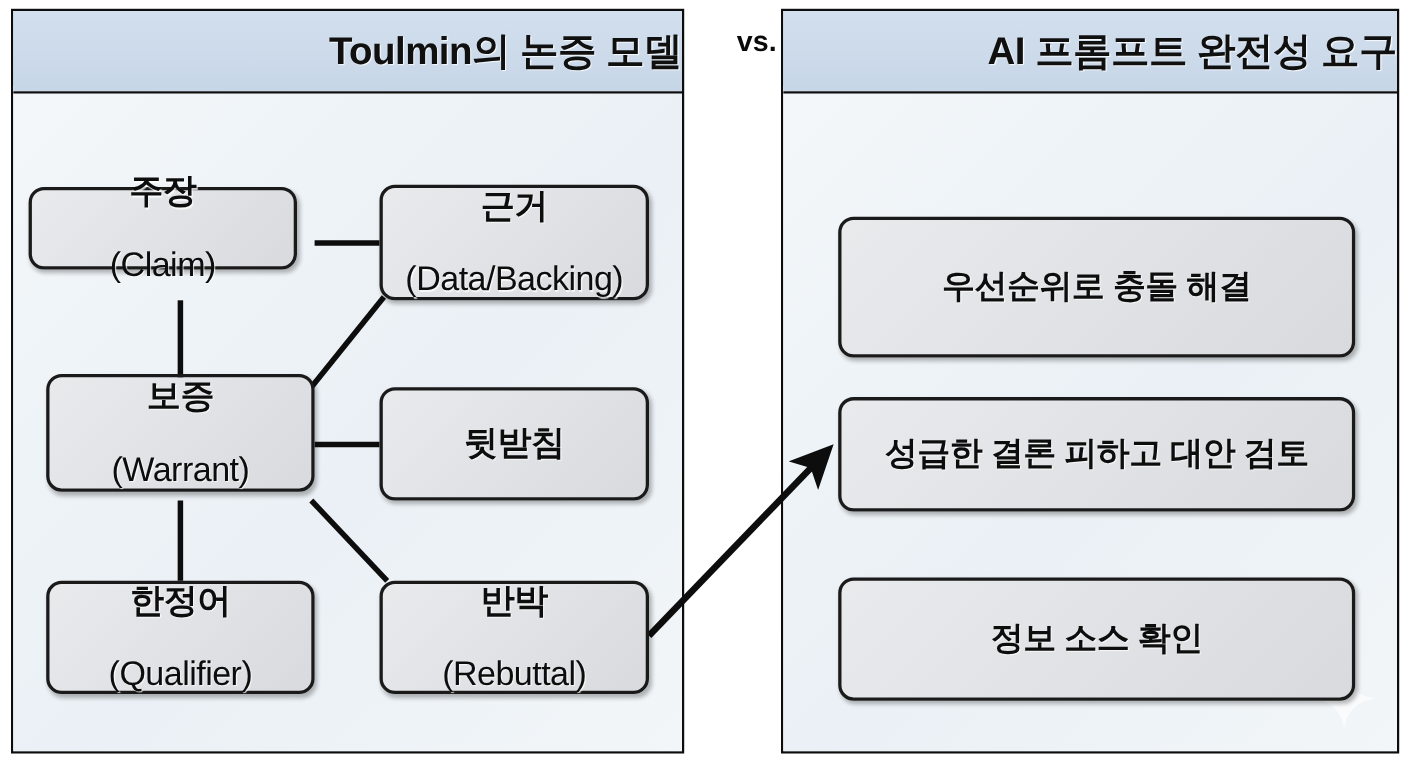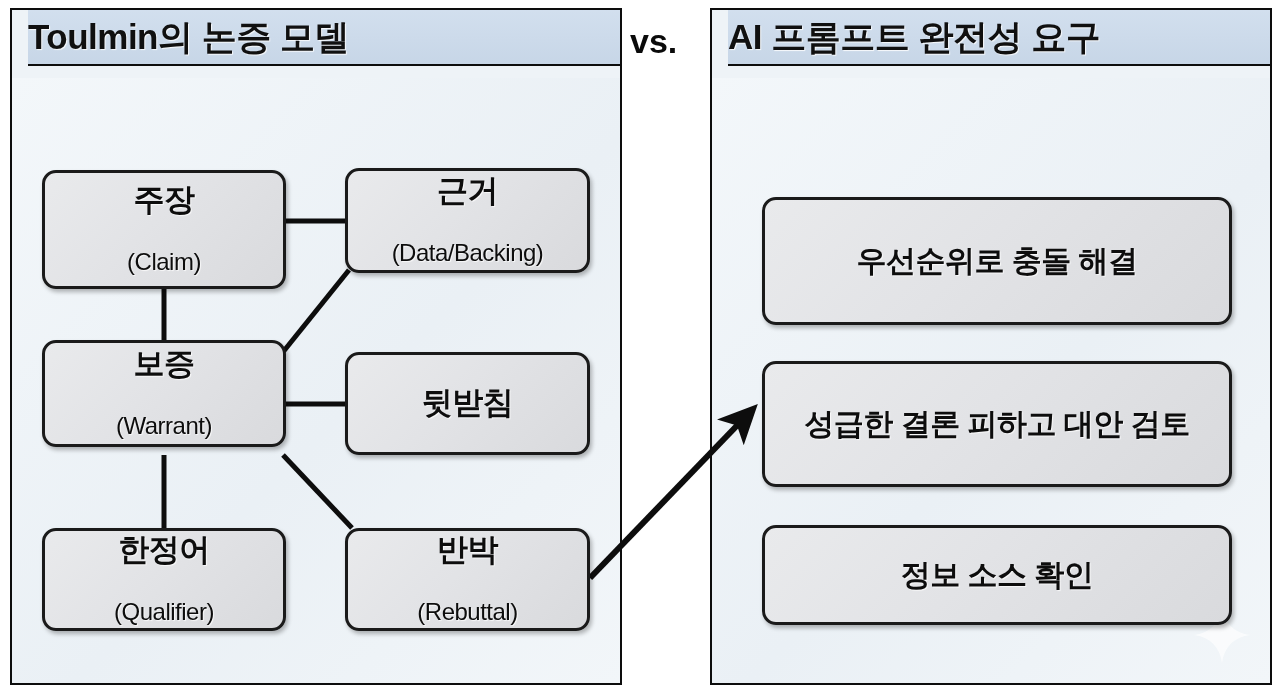--- a/index.html
+++ b/index.html
@@ -22,29 +22,29 @@
     box-sizing: border-box;
     border: 2px solid #0d0d0d;
     background: #eef3f7;
     overflow: hidden;
   }
   .panel-left  { left: 10px;  top: 8px; width: 612px;  height: 677px; }
   .panel-right { left: 710px; top: 8px; width: 562px;  height: 677px; }
 
   .panel-header {
     position: absolute;
-    left: 16px; top: 0;
+    left: 0; top: 0;
     width: 100%;
-    height: 56px;
+    height: 75px;
     box-sizing: border-box;
     background: linear-gradient(180deg, #d2dfee 0%, #c7d6e7 100%);
     border-bottom: 2px solid #0d0d0d;
     display: flex;
     align-items: center;
-    justify-content: flex-start;
+    justify-content: flex-end;
   }
   .panel-header-text {
     font-size: 35px;
     font-weight: bold;
     color: #101010;
     letter-spacing: -0.5px;
     text-shadow: 1px 1px 1px rgba(255,255,255,0.85);
     white-space: nowrap;
   }
   .panel-body {
@@ -54,22 +54,22 @@
     height: calc(100% - 68px);
     background: linear-gradient(135deg, #f3f7fa 0%, #eaf0f5 55%, #f2f6f9 100%);
   }
 
   
   .vs-label {
     position: absolute;
     left: 630px;
     top: 22px;
     width: 76px;
-    text-align: left;
-    font-size: 34px;
+    text-align: right;
+    font-size: 26px;
     font-weight: bold;
     color: #0a0a0a;
     text-shadow: 1px 1px 1px rgba(255,255,255,0.7);
   }
 
   
   .node {
     position: absolute;
     box-sizing: border-box;
     border: 3px solid #1a1a1a;
@@ -86,43 +86,43 @@
   .node-ko {
     font-size: 31px;
     font-weight: bold;
     color: #0d0d0d;
     line-height: 1.12;
     letter-spacing: -0.5px;
     text-shadow: 1px 1px 1px rgba(255,255,255,0.8);
     white-space: nowrap;
   }
   .node-en {
-    font-size: 24px;
+    font-size: 31px;
     font-weight: normal;
     color: #0d0d0d;
     line-height: 1.12;
     letter-spacing: -0.5px;
     text-shadow: 1px 1px 1px rgba(255,255,255,0.8);
     white-space: nowrap;
     margin-top: 32px;
   }
   .node-single .node-ko { font-size: 30px; }
 
   
-  #node-claim     { left: 42px;  top: 170px; width: 244px; height: 119px; }
+  #node-claim     { left: 26px;  top: 170px; width: 244px; height: 75px; }
   #node-data      { left: 345px; top: 168px; width: 245px; height: 105px; text-align: center; }
   #node-warrant   { left: 42px;  top: 340px; width: 244px; height: 107px; }
   #node-backing   { left: 345px; top: 352px; width: 245px; height: 103px; }
   #node-qualifier { left: 42px;  top: 528px; width: 244px; height: 103px; align-items: center; }
   #node-rebuttal  { left: 345px; top: 528px; width: 245px; height: 103px; }
 
   
   #node-priority    { left: 762px; top: 197px; width: 470px; height: 128px; }
-  #node-alternative { left: 762px; top: 361px; width: 470px; height: 126px; }
-  #node-source      { left: 762px; top: 525px; width: 470px; height: 100px; }
+  #node-alternative { left: 762px; top: 361px; width: 470px; height: 104px; }
+  #node-source      { left: 762px; top: 525px; width: 470px; height: 112px; }
 
   
   #connectors {
     position: absolute;
     left: 0; top: 0;
     width: 1280px;
     height: 698px;
     z-index: 3;
     pointer-events: none;
   }

